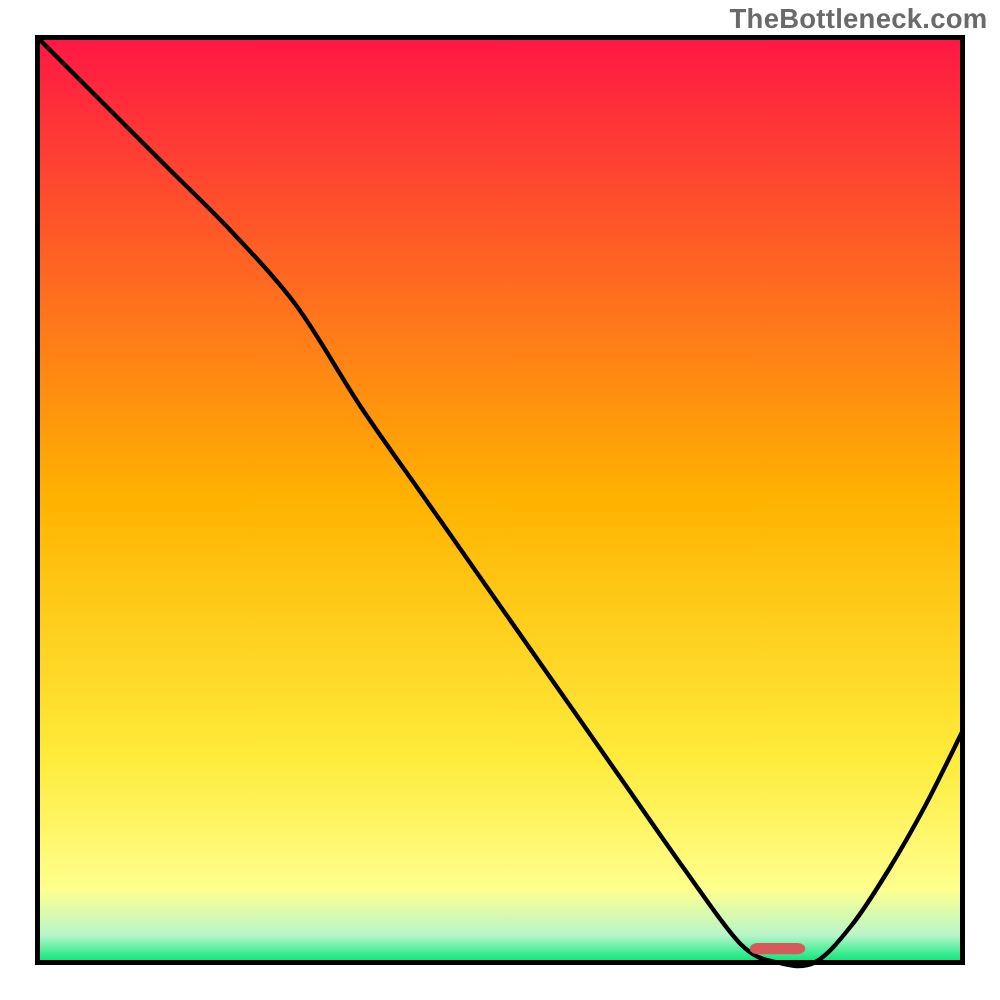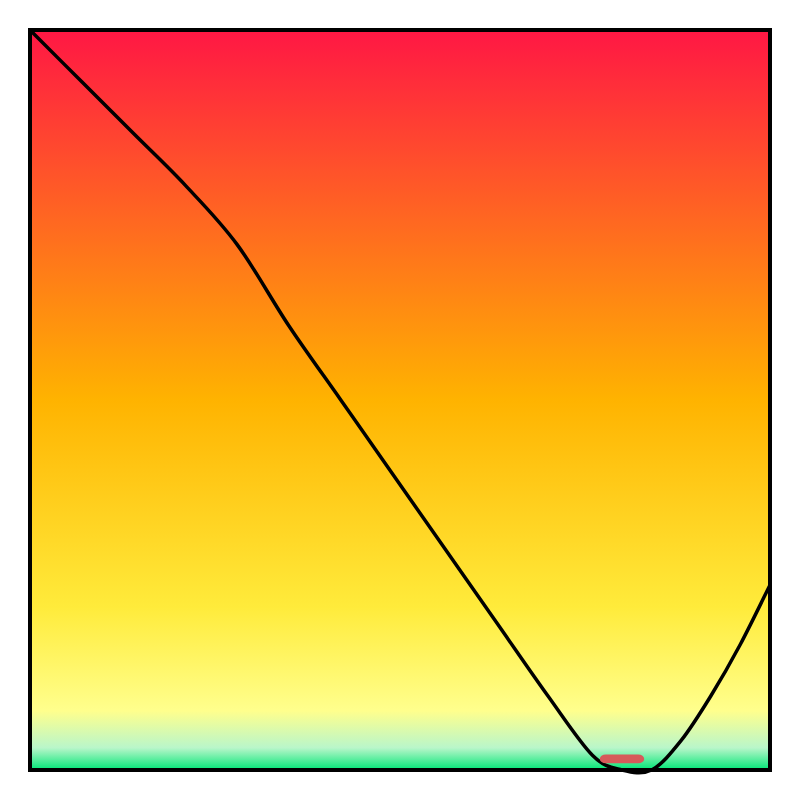--- a/index.html
+++ b/index.html
@@ -27,20 +27,21 @@
   svg.plot {
     position: absolute;
     left: 0;
     top: 0;
   }
 </style>
 </head>
 <body>
 
 <div class="container">
+  <div class="watermark">TheBottleneck.com</div>
 
   <svg class="plot" width="800" height="800" viewBox="0 0 800 800">
     <defs>
       <linearGradient id="bg-grad" x1="0" y1="0" x2="0" y2="1">
 
       <stop offset="0%" stop-color="#ff1744"></stop>
           <stop offset="50%" stop-color="#ffb300"></stop>
           <stop offset="78%" stop-color="#ffeb3b"></stop>
           <stop offset="92%" stop-color="#ffff8d"></stop>
           <stop offset="97%" stop-color="#b9f6ca"></stop>

